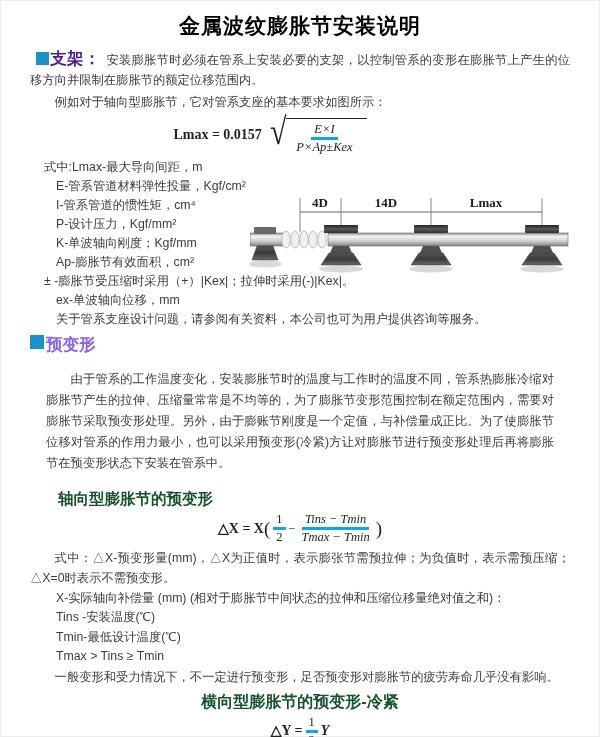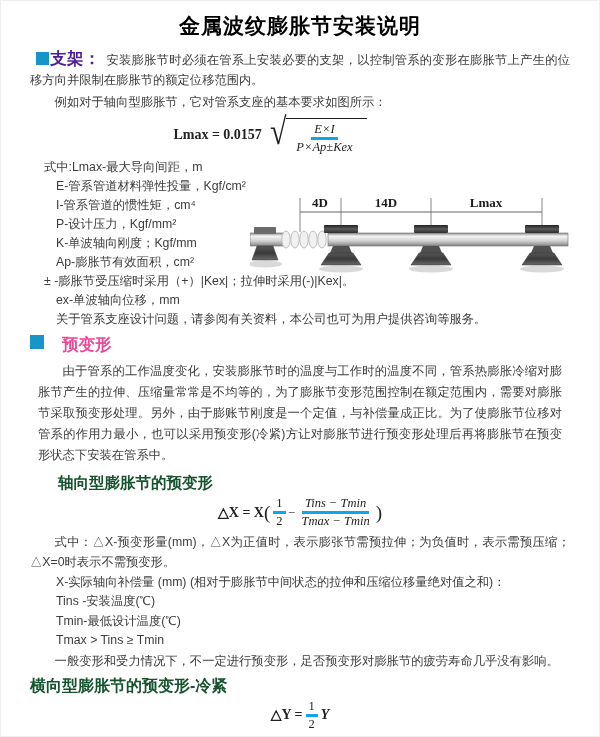--- a/index.html
+++ b/index.html
@@ -10,25 +10,25 @@
   }
   .doc{padding:12px 30px 0 30px;font-size:12.3px;line-height:20px;}
   .title{font-size:21px;line-height:24px;font-weight:bold;color:#000000;
     text-align:center;letter-spacing:1px;margin:2px 0 10px;}
   .p{margin:0;text-align:justify;}
   .intro{text-indent:6px;}
   .indent{text-indent:2em;margin-top:2px;}
   .sq{display:inline-block;width:13px;height:13px;background:#1795c8;
     vertical-align:-1px;margin-right:1px;}
   .sechead{color:#4c1d95;font-weight:bold;font-size:16.5px;margin-right:6px;}
-  .h2{display:flex;align-items:flex-start;gap:18px;color:#ec4899;font-weight:bold;
+  .h2{display:flex;align-items:flex-start;gap:2px;color:#8b5cf6;font-weight:bold;
     font-size:16.5px;line-height:18px;margin:6px 0 4px;}
   .sq2{width:14px;height:14px;background:#1795c8;flex:0 0 auto;}
   .h3{color:#14532d;font-weight:bold;font-size:15.5px;line-height:18px;margin:6px 0 4px 28px;}
-  .h3.lat{margin-left:0;font-size:16px;}
+  .h3.lat{margin-left:0;font-size:16px;text-align:center;}
   
   .formula{display:flex;justify-content:center;align-items:center;
     font-family:"Liberation Serif",serif;color:#222;margin:3px 0;}
   .f1{margin-right:60px;}
   .fbold{font-weight:bold;font-size:14px;}
   .frac{display:inline-flex;flex-direction:column;align-items:center;
     font-family:"Liberation Serif",serif;font-size:12.5px;line-height:15px;
     vertical-align:middle;margin:0 3px;}
   .frac .fn{border-bottom:3px solid #0ea5e9;padding:0 3px;}
   .frac .fd{padding:0 3px;}
@@ -40,21 +40,21 @@
   .paren{font-size:19px;font-weight:300;line-height:19px;}
   
   .defs-wrap{position:relative;}
   .defline{line-height:19px;margin-left:14px;white-space:nowrap;}
   .defline.sub{margin-left:26px;}
   .defline.consult{margin-left:26px;white-space:normal;}
   .diagram{position:absolute;top:30px;right:-28px;width:348px;height:105px;}
   
   .xline{margin:0 0 0 26px;line-height:20px;}
   .temp{margin-left:26px;line-height:19.5px;}
-  .preform-body{margin:8px;text-indent:2em;text-align:justify;line-height:21px;}
+  .preform-body{margin:16px;text-indent:2em;text-align:justify;line-height:21px;}
   .explain{margin:0;text-indent:2em;text-align:justify;line-height:20px;}
   .note{margin:0;text-indent:2em;line-height:20px;}
 </style>
 </head>
 <body>
 
 <div class="doc">
 
   <div class="title">金属波纹膨胀节安装说明</div>
 

